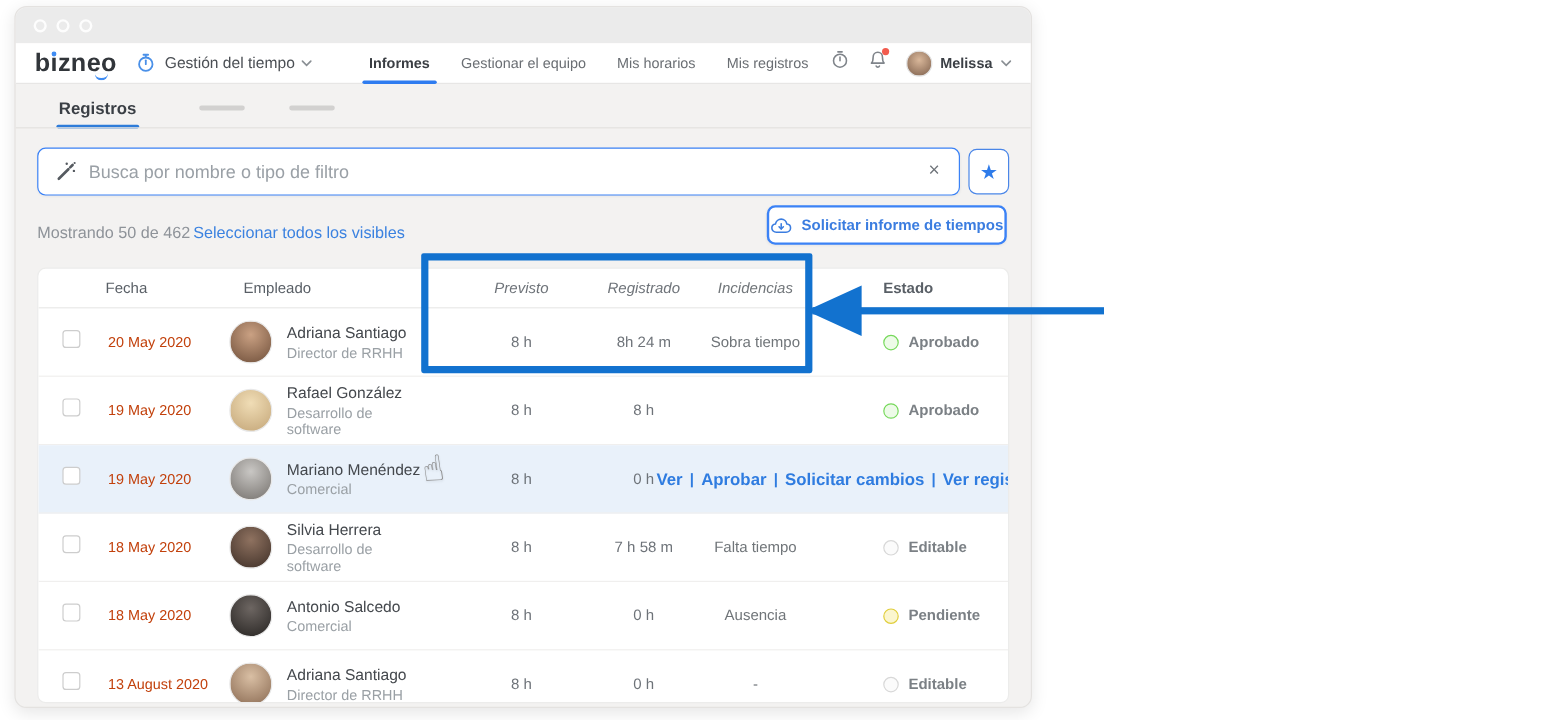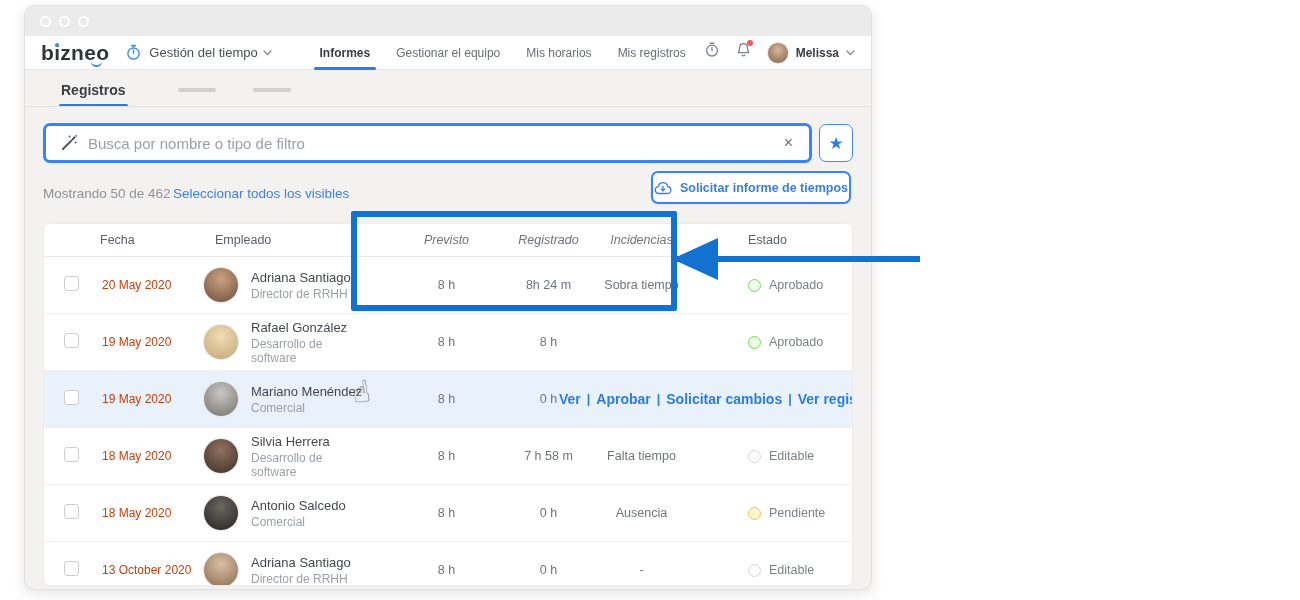--- a/index.html
+++ b/index.html
@@ -2,21 +2,21 @@
 <html><head>
 <meta charset="utf-8">
 <style>
   * { box-sizing: border-box; margin: 0; padding: 0; }
   html,body { width:1300px; height:600px; background:#ffffff; font-family:"Liberation Sans","DejaVu Sans",sans-serif; overflow:hidden; }
   .stage { position:relative; width:1300px; height:600px; background:#fff; }
 
   
   .window { position:absolute; left:12px; top:5px; width:848px; height:585px;
     background:#f3f2f1; border-radius:10px; border:1px solid #e4e2e0;
-    box-shadow:0 4px 14px rgba(0,0,0,.10); overflow:hidden;margin-left:12px; }
+    box-shadow:0 4px 14px rgba(0,0,0,.10); overflow:hidden; }
   .titlebar { height:30px; background:#ebebeb; display:flex; align-items:center; padding-left:15px; gap:8px;
     border-radius:10px 10px 0 0; }
   .tb-dot { width:11px; height:11px; border-radius:50%; border:2px solid #fdfdfd; background:transparent; }
 
   
   .appbar { height:34px; background:#fff; border-bottom:1px solid #e7e6e5; display:flex; align-items:center; padding:0 16px; position:relative; }
   .logo { position:relative; font-size:21px; font-weight:700; color:#31353a; letter-spacing:.3px; line-height:1; }
   .logo-dot { position:absolute; width:4px; height:4px; border-radius:50%; background:#3f8cf3; left:13.5px; top:1px; }
   .logo-arc { position:absolute; left:50px; bottom:-4px; width:11px; height:6px; border-bottom:2.5px solid #3f8cf3; border-radius:0 0 10px 10px; }
   .stopwatch { margin-left:16px; flex:0 0 auto; }
@@ -36,21 +36,21 @@
   
   .tabs-row { position:absolute; left:36px; top:76px; display:flex; align-items:center; }
   .tab-active { font-size:14px; font-weight:700; color:#3a3f45; position:relative; cursor:pointer; }
   .tab-active::after { content:''; position:absolute; left:-2px; right:-2px; bottom:-9px; height:3.5px; background:#2e7cd9; border-radius:3px; }
   .tab-skel { width:38px; height:4px; border-radius:3px; background:#d2d1d0; }
   .tab-skel.s1 { margin-left:52px; } .tab-skel.s2 { margin-left:37px; }
   .tabs-divider { position:absolute; left:0; right:0; top:100px; height:1px; background:#e3e1df; }
 
   
   .search-box { position:absolute; left:18px; top:117px; width:769px; height:40px; background:#fff;
-    border:3px solid #3b82f6; border-radius:7px; box-shadow:0 1px 2px rgba(0,0,0,.04);
+    border:1px solid #3b82f6; border-radius:7px; box-shadow:0 1px 2px rgba(0,0,0,.04);
     display:flex; align-items:center; padding:0 14px; gap:10px; }
   .search-input { flex:1; border:none; outline:none; font-size:15px; color:#4a4f55; background:transparent; font-family:inherit; }
   .search-input::placeholder { color:#9aa0a6; }
   .search-clear { font-size:16px; color:#6f747a; cursor:pointer; padding:0 2px; line-height:1; }
   .star-btn { position:absolute; left:794px; top:118px; width:34px; height:38px; background:#fff;
     border:1.5px solid #4a86e8; border-radius:7px; display:flex; align-items:center; justify-content:center; cursor:pointer; }
   .star-glyph { color:#2e7bea; font-size:17px; line-height:1; }
 
   
   .showing { position:absolute; left:18px; top:180px; font-size:13.5px; color:#8e9399; }
@@ -75,21 +75,21 @@
   .c-emp { display:flex; align-items:center; gap:12px; padding-left:2px; }
   .avatar { width:36px; height:36px; border-radius:50%; flex:0 0 auto; border:1px solid #e8e8e8; }
   .emp-text { display:flex; flex-direction:column; gap:2px; }
   .emp-name { font-size:13px; color:#44484d; }
   .emp-role { font-size:12px; color:#9aa0a5; }
   .c-prev, .c-reg { font-size:12.5px; color:#6e7379; text-align:center; padding-left:46px; }
   .th.c-prev { padding-left:46px; } .th.c-reg { padding-left:40px; }
   .c-reg { padding-left:40px; }
   .c-inc { font-size:12.5px; color:#707579; text-align:center; padding-left:16px; }
   .th.c-inc { padding-left:16px; }
-  .c-status { display:flex; align-items:center; gap:8px; padding-left:62px; }
+  .c-status { display:flex; align-items:center; gap:8px; padding-left:62px;font-weight:bold; }
   .th.c-status { padding-left:62px; }
   .dot-status { width:13px; height:13px; border-radius:50%; border:1.5px solid #d8d8d8; background:#fbfbfb; flex:0 0 auto; }
   .dot-status.approved { border-color:#77d95c; background:#edfbe8; }
   .dot-status.pending { border-color:#e0ce3c; background:#fbf6cf; }
   .dot-status.editable { border-color:#d8d8d8; background:#fbfbfb; }
   .status-label { font-size:12.5px; color:#7b8085; }
   .checkbox { width:15px; height:15px; border:1px solid #cdcdcd; border-radius:3px; background:#fff; display:inline-block; margin-left:8px; cursor:pointer; }
   .row-actions { display:none; position:absolute; left:515px; right:6px; top:0; bottom:0; align-items:center; gap:6px; white-space:nowrap; }
   .rlink { font-size:14px; font-weight:700; color:#2f7ce0; cursor:pointer; }
   .sep { font-size:12.5px; font-weight:700; color:#2f7ce0; }
@@ -323,21 +323,21 @@
     <div class="cell c-inc">Ausencia</div>
     <div class="cell c-status">
       <span class="dot-status pending"></span>
       <span class="status-label">Pendiente</span>
     </div>
 
   </div>
 
   <div class="trow">
     <div class="cell"><span class="checkbox"></span></div>
-    <div class="cell c-date">13 October 2020</div>
+    <div class="cell c-date">13 August 2020</div>
     <div class="cell c-emp">
       <span class="avatar" style="background: radial-gradient(circle at 50% 32%, rgb(217, 191, 164), rgb(138, 106, 82));"></span>
       <span class="emp-text">
         <span class="emp-name">Adriana Santiago</span>
         <span class="emp-role">Director de RRHH</span>
       </span>
     </div>
     <div class="cell c-prev">8 h</div>
     <div class="cell c-reg">0 h</div>
     <div class="cell c-inc">-</div>

